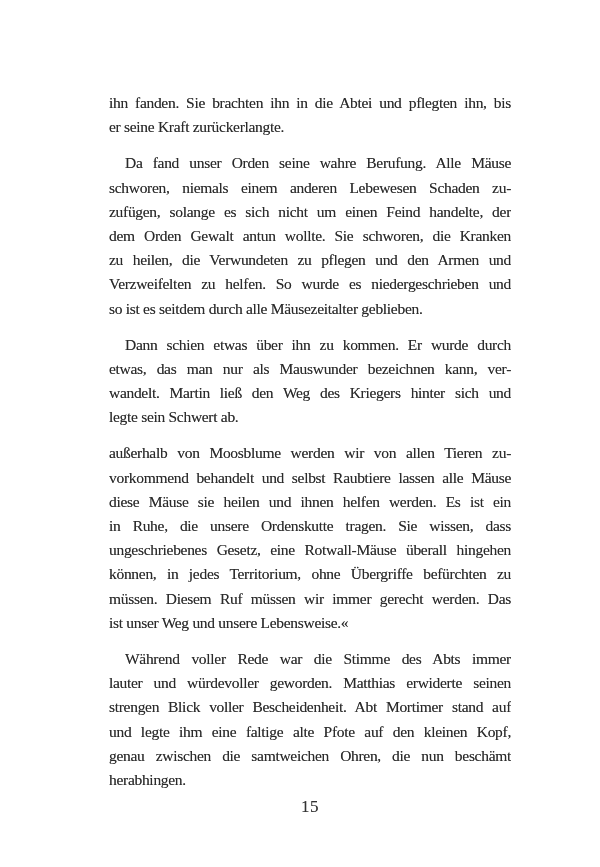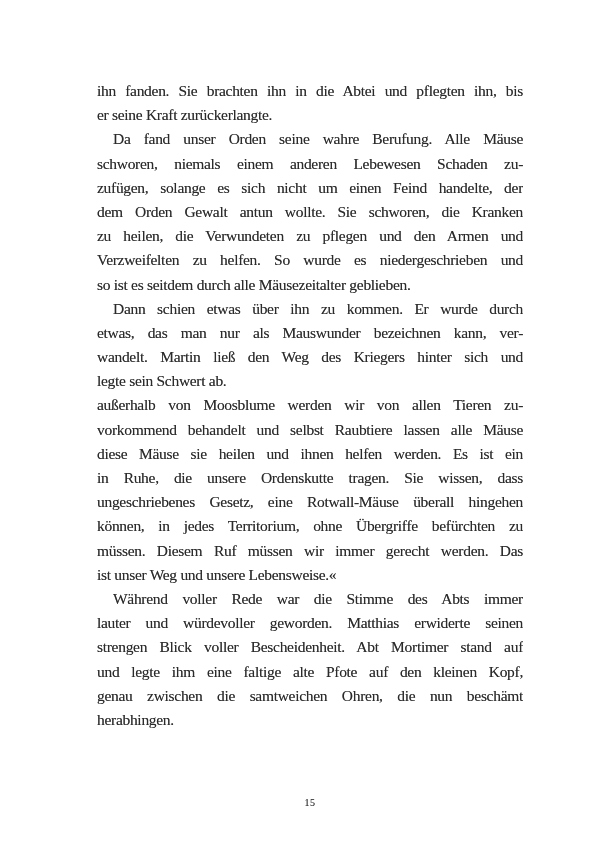--- a/index.html
+++ b/index.html
@@ -20,42 +20,42 @@
     left: 97px;
     top: 79px;
     width: 426px;
     font-size: 15.5px;
     line-height: 24.2px;
     letter-spacing: -0.3px;
     color: #2b2b2b;
     text-shadow: 0 0 0.4px rgba(50,50,50,0.55);
   }
   .para {
-    margin: 0;
+    margin: 12px;
   }
   .line {
     height: 24.2px;
     overflow: hidden;
     text-align: justify;
     text-align-last: justify;
     white-space: normal;
   }
   .line.last {
     text-align-last: left;
   }
   .line.indent {
     text-indent: 16px;
   }
   .folio {
     position: absolute;
     left: 97px;
     top: 797px;
     width: 426px;
     text-align: center;
-    font-size: 10px;
+    font-size: 17px;
     letter-spacing: 0.5px;
     color: #333333;
     text-shadow: 0 0 0.4px rgba(50,50,50,0.5);
   }
 </style>
 </head>
 <body>
 
 <div class="page">
   <div class="text-block">

